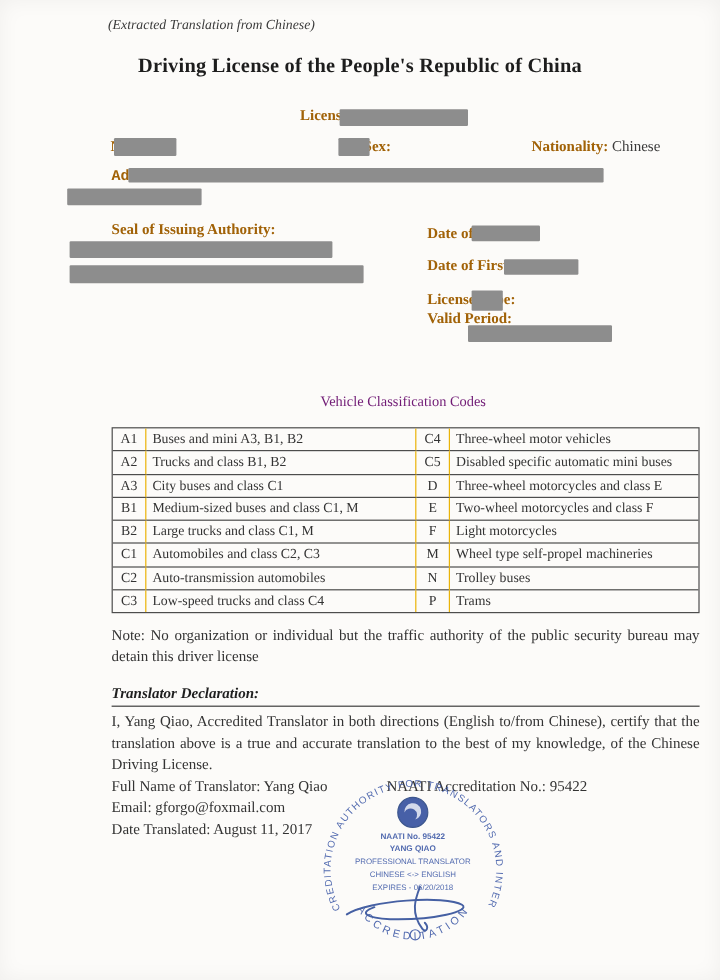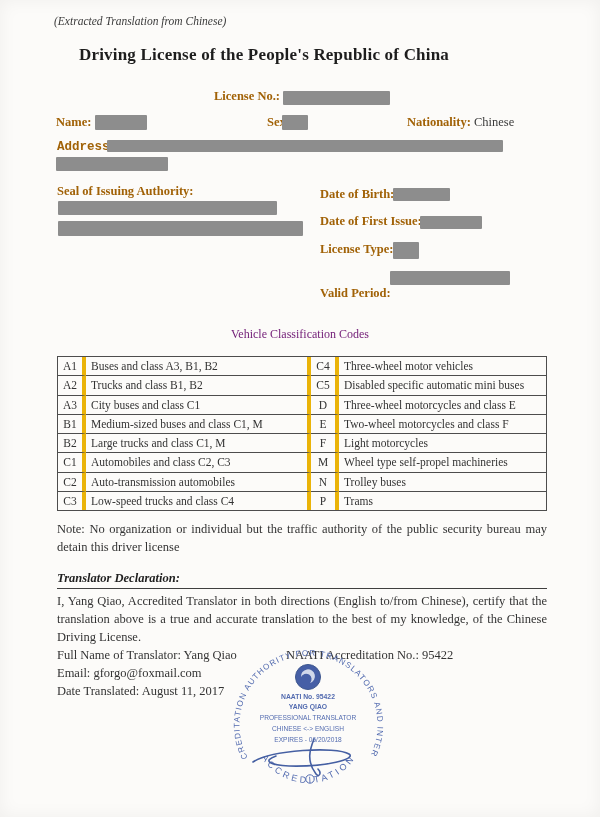--- a/index.html
+++ b/index.html
@@ -6,37 +6,37 @@
   .page{
     position:relative;
     width:600px;height:817px;
     margin:0 auto;
     background:#fcfbf9;
     font-family:"Liberation Serif","DejaVu Serif",serif;
     color:#2e2e2e;
     overflow:hidden;
     box-shadow:inset 0 0 18px rgba(0,0,0,0.05);
   }
-  .abs{position:absolute;}
+  .abs{position:absolute;margin-left:36px;}
   .hdr-note{left:54px;top:15px;font-style:italic;font-size:11.5px;color:#3a3a3a;}
   .doc-title{left:0;top:45px;width:528px;text-align:center;font-weight:bold;font-size:17px;color:#1d1d1d;letter-spacing:.2px;}
   .lbl{font-weight:bold;font-size:12.5px;color:#a16207;white-space:nowrap;}
   .val{font-size:12.5px;color:#3a3a3a;}
   .redact{position:absolute;background:#8d8d8d;border-radius:1px;}
   .section-title{left:0;top:327px;width:600px;text-align:center;font-size:12px;color:#701a75;}
   .vtable{
     left:57px;top:356px;width:488px;
     display:grid;
     grid-template-columns:28px 225px 28px 207px;
     border:1px solid #4d4d4d;
     font-size:11.5px;color:#333;
     background:transparent;
   }
   .vtable .cell{
-    border-right:4px solid #eab308;
+    border-right:1px solid #eab308;
     border-bottom:1px solid #4d4d4d;
     height:18.3px;line-height:18.3px;
     padding:0 5px;overflow:hidden;white-space:nowrap;
   }
   .vtable .cell.code{text-align:center;padding:0 2px;}
   .vtable .cell.last{border-right:none;}
   .vtable .row8{border-bottom:none;}
   .note-text{left:57px;top:521px;width:490px;font-size:12.5px;line-height:17.5px;text-align:justify;color:#333;}
   .decl-head{
     left:57px;top:571px;width:490px;
@@ -80,28 +80,28 @@
 
   <div class="abs lbl" style="left:320px;top:187px;">Date of Birth:</div>
   <div class="redact" style="left:393px;top:188px;width:57px;height:13px;"></div>
 
   <div class="abs lbl" style="left:320px;top:214px;">Date of First Issue:</div>
   <div class="redact" style="left:420px;top:216px;width:62px;height:13px;"></div>
 
   <div class="abs lbl" style="left:320px;top:242px;">License Type:</div>
   <div class="redact" style="left:393px;top:242px;width:26px;height:17px;"></div>
 
-  <div class="abs lbl" style="left:320px;top:286px;font-family:Liberation Serif, serif;">Valid Period:</div>
+  <div class="abs lbl" style="left:320px;top:258px;font-family:Liberation Serif, serif;">Valid Period:</div>
   <div class="redact" style="left:390px;top:271px;width:120px;height:14px;"></div>
 
   <div class="abs section-title">Vehicle Classification Codes</div>
 
   <div class="abs vtable">
     <div class="cell code">A1</div>
-    <div class="cell">Buses and class A3, B1, B2</div>
+    <div class="cell">Buses and mini A3, B1, B2</div>
     <div class="cell code">C4</div>
     <div class="cell last">Three-wheel motor vehicles</div>
 
     <div class="cell code">A2</div>
     <div class="cell">Trucks and class B1, B2</div>
     <div class="cell code">C5</div>
     <div class="cell last">Disabled specific automatic mini buses</div>
 
     <div class="cell code">A3</div>
     <div class="cell">City buses and class C1</div>

